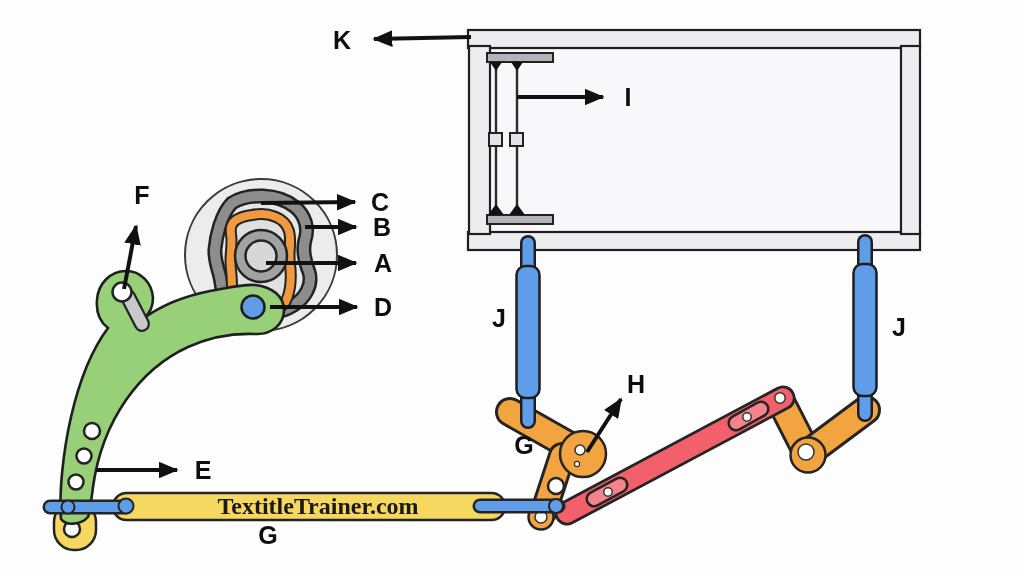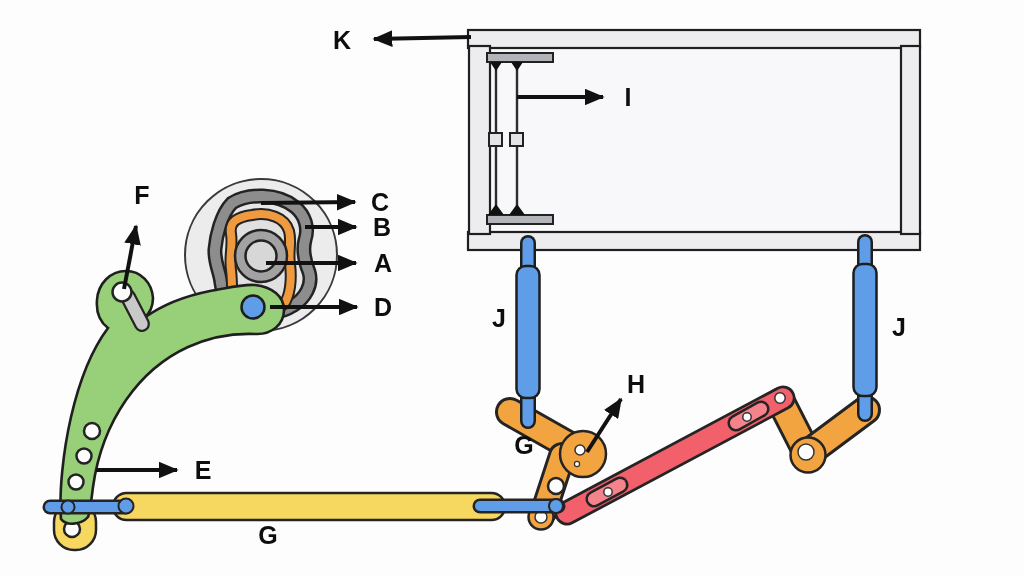--- a/index.html
+++ b/index.html
@@ -180,13 +180,14 @@
   <div class="lbl" style="left:383px;top:263px">A</div>
   <div class="lbl" style="left:383px;top:307px">D</div>
   <div class="lbl" style="left:142px;top:195px">F</div>
   <div class="lbl" style="left:499px;top:318px">J</div>
   <div class="lbl" style="left:899px;top:327px">J</div>
   <div class="lbl" style="left:636px;top:384px">H</div>
   <div class="lbl" style="left:524px;top:445px">G</div>
   <div class="lbl" style="left:203px;top:470px">E</div>
   <div class="lbl" style="left:268px;top:535px">G</div>
 
+  <div class="watermark" style="left:318px;top:506px">TextitleTrainer.com</div>
 </div>
 
 </body></html>

